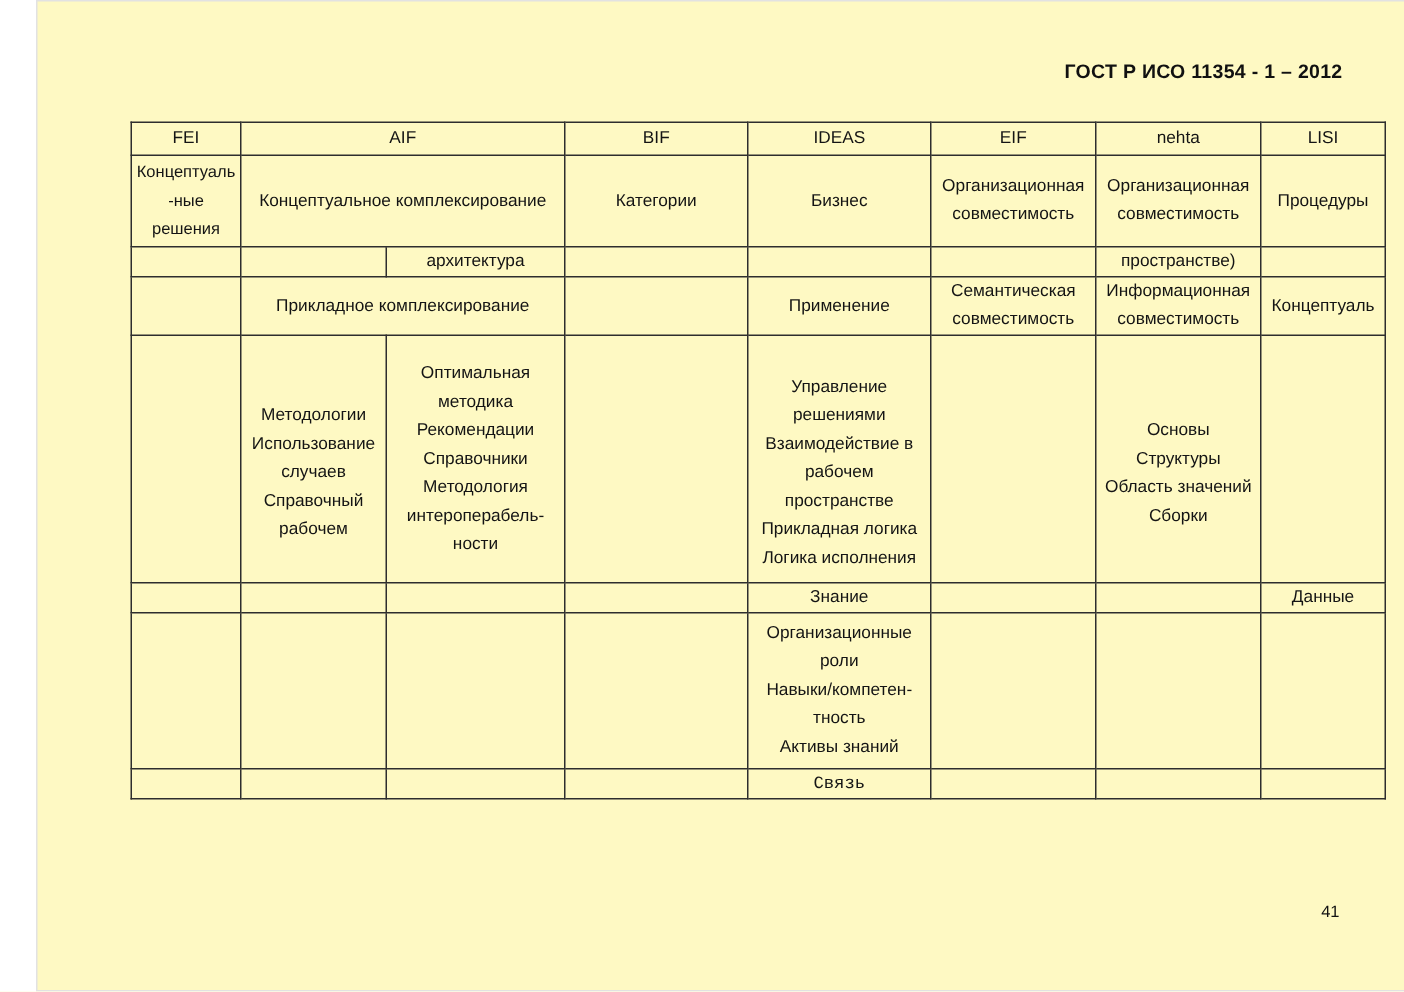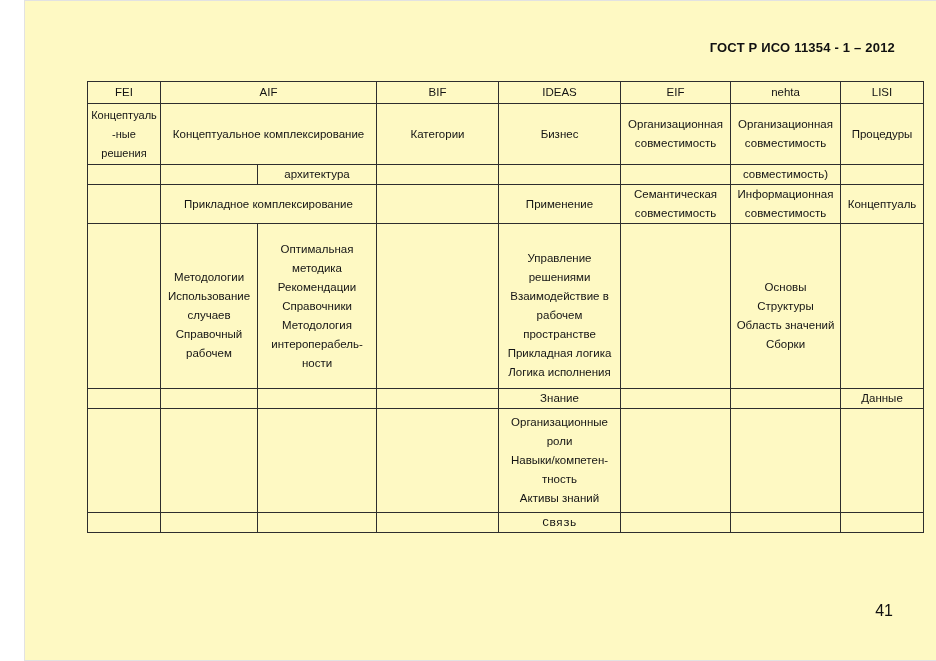--- a/index.html
+++ b/index.html
@@ -9,21 +9,21 @@
     position:relative; width:936px; height:661px;
     background:#fef9c3; border:1px solid #e2e2e2; overflow:hidden;margin-left:24px;
   }
   .doc-header {
     position:absolute; top:39px; right:64px;
     font-weight:bold; font-size:13px; color:#111;
     letter-spacing:0.2px;
   }
   .page-number {
     position:absolute; top:601px; right:66px;
-    font-size:16px; color:#111;
+    font-size:11px; color:#111;
   }
   table.grid {
     position:absolute; left:62px; top:80px; width:837px;
     border-collapse:collapse; table-layout:fixed;
     font-size:11.5px; color:#141414;
   }
   .grid th, .grid td {
     border:1px solid #2e2e2e;
     padding:0 2px;
     text-align:center;
@@ -90,21 +90,21 @@
       <td>Процедуры</td>
     </tr>
 
     <tr class="hr2">
       <td></td>
       <td></td>
       <td>архитектура</td>
       <td></td>
       <td></td>
       <td></td>
-      <td>совместимость)</td>
+      <td>пространстве)</td>
       <td></td>
     </tr>
 
     <tr class="hr3">
       <td></td>
       <td colspan="2">Прикладное комплексирование</td>
       <td></td>
       <td>Применение</td>
       <td>Семантическая
 совместимость</td>

